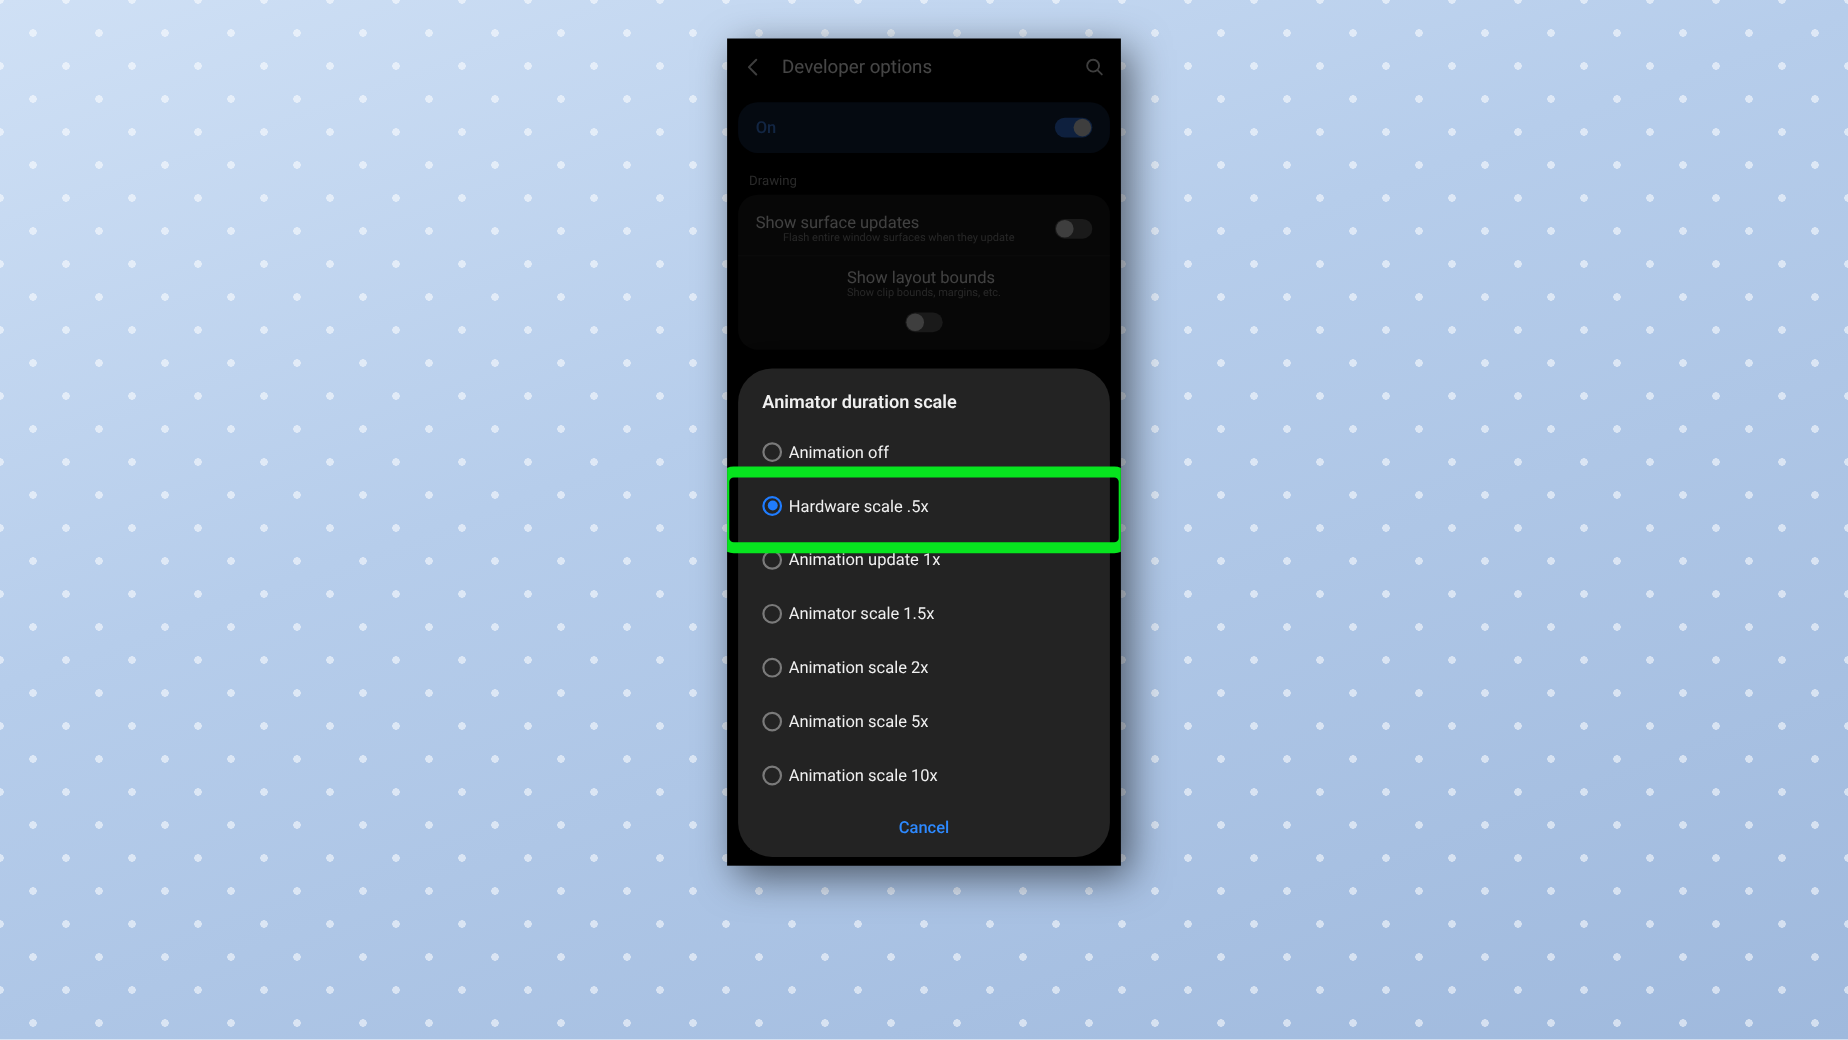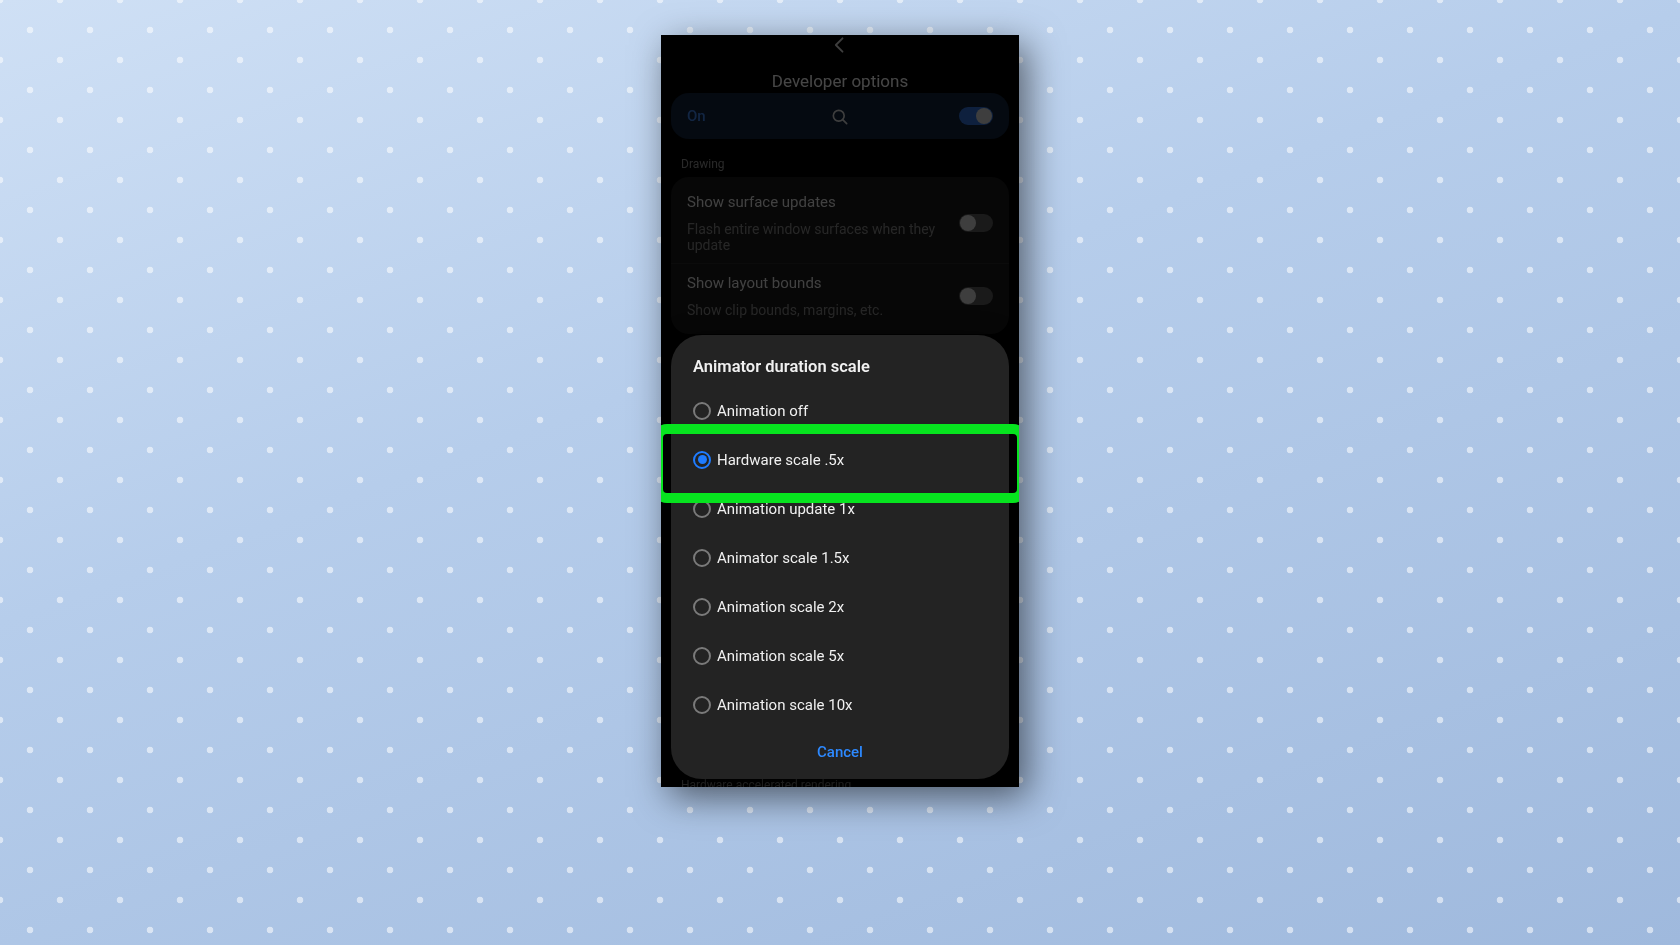--- a/index.html
+++ b/index.html
@@ -45,21 +45,20 @@
     filter: brightness(0.30);
   }
 
   
   .topbar {
     height: 52px;
     display: flex;
     align-items: center;
     padding: 0 14px;
     gap: 16px;
-    flex-direction: column;
   }
   .back-icon svg { display:block; }
   .topbar-title {
     flex: 1;
     font-size: 17px;
     color: #e8e8e8;
   }
   .search-icon svg { display:block; }
 
   
@@ -109,24 +108,24 @@
     border-radius: 18px;
     background: #171717;
     padding: 6px 0;
   }
   .setting-row {
     padding: 10px 16px;
     display: flex;
     align-items: center;
     gap: 12px;
   }
-  .setting-row + .setting-row { border-top: 1px solid rgba(255,255,255,0.06); }
+  .setting-row + .setting-row { border-top: 1px solid rgba(255,255,255,0.06); flex-direction: column; }
   .setting-text { flex: 1; }
   .setting-title { font-size: 15px; color: #d9d9d9; }
-  .setting-sub   { font-size: 14px; color: #808080; margin-top: 10px; }
+  .setting-sub   { font-size: 10px; color: #808080; margin-top: 0; text-align: center; }
 
   .footer-section-header {
     margin: 14px 20px 0 20px;
     font-size: 12px;
     color: #8a8a8a;
   }
 
   
   .dialog {
     position: absolute;

